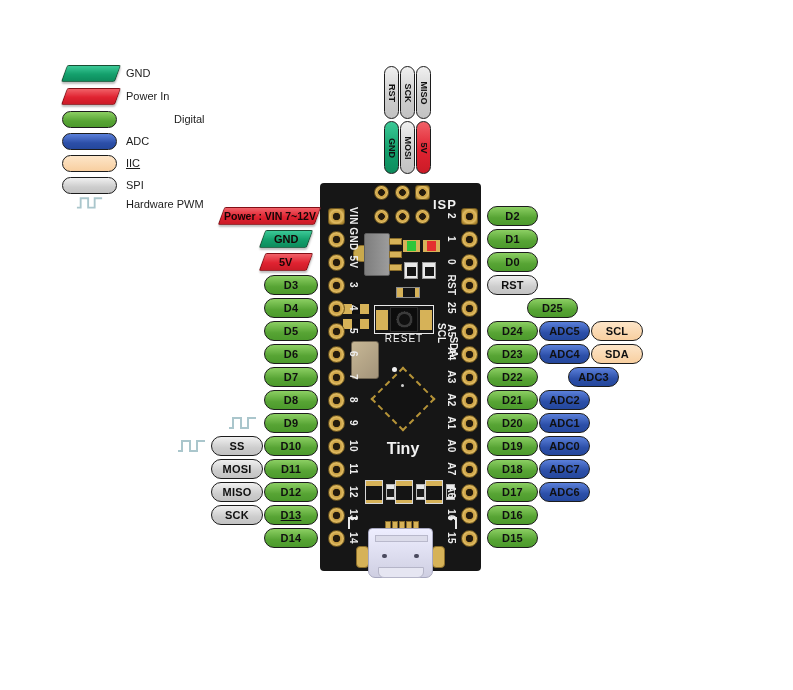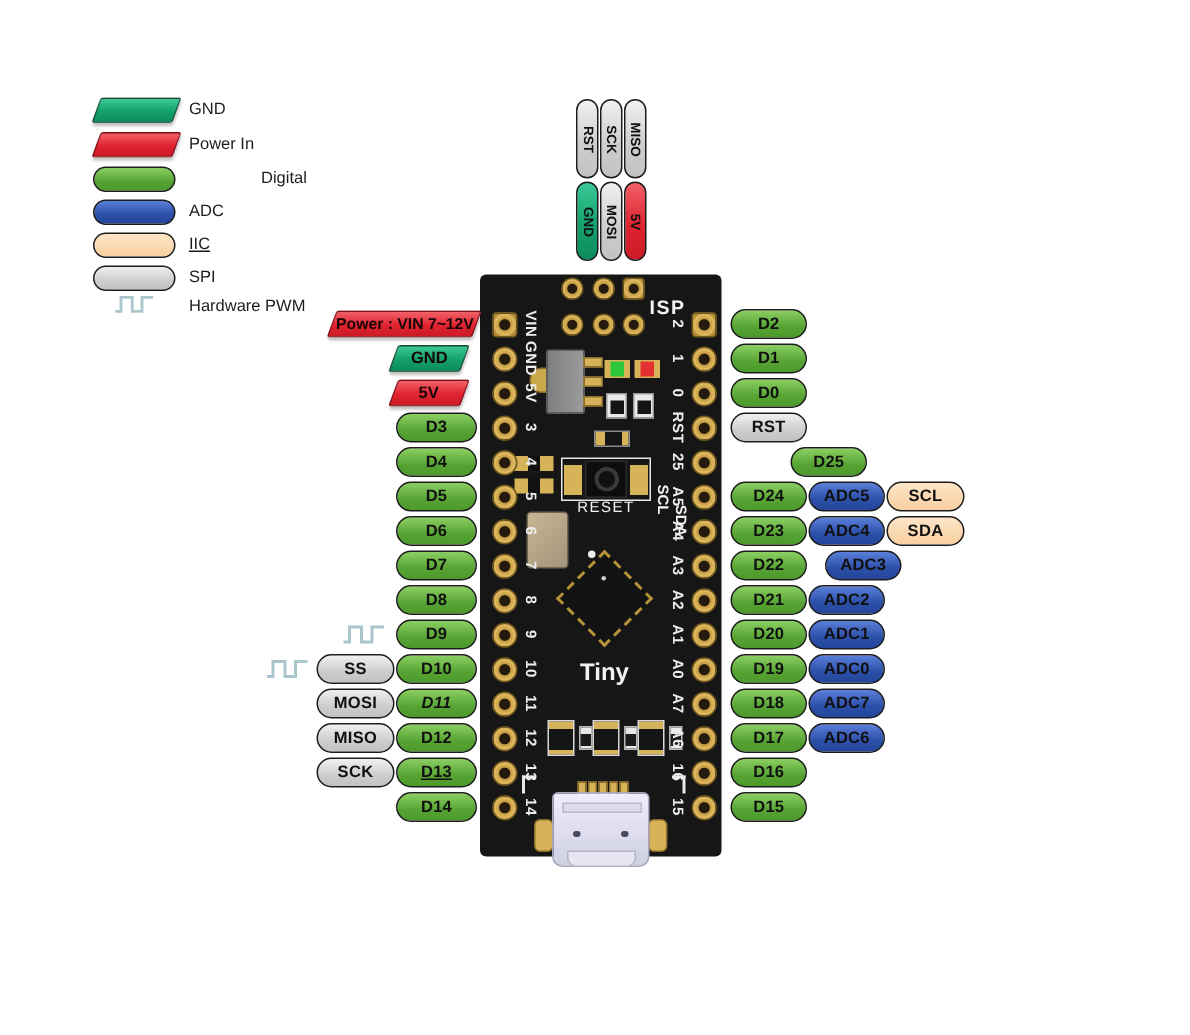--- a/index.html
+++ b/index.html
@@ -230,40 +230,40 @@
     <div class="pill t-digital" style="left: 264px; top: 390px; width: 54px;">D8</div>
     <div class="pill t-digital" style="left: 264px; top: 413px; width: 54px;">D9</div>
     <div class="pwm" style="left: 228px; top: 415px; width: 30px; height: 15px;"><svg width="30" height="15" viewBox="0 0 30 15">
     <polyline points="1,13 5,13 5,3 13,3 13,13 20,13 20,3 28,3" fill="none" stroke="#aac6cc" stroke-width="2"></polyline>
       </svg></div>
     <div class="pill t-digital" style="left: 264px; top: 436px; width: 54px;">D10</div>
     <div class="pill t-spi" style="left: 211px; top: 436px; width: 52px;">SS</div>
     <div class="pwm" style="left: 177px; top: 438px; width: 30px; height: 15px;"><svg width="30" height="15" viewBox="0 0 30 15">
     <polyline points="1,13 5,13 5,3 13,3 13,13 20,13 20,3 28,3" fill="none" stroke="#aac6cc" stroke-width="2"></polyline>
       </svg></div>
-    <div class="pill t-digital" style="left: 264px; top: 459px; width: 54px; font-style: italic;">D11</div>
+    <div class="pill t-digital" style="left: 264px; top: 459px; width: 54px;">D11</div>
     <div class="pill t-spi" style="left: 211px; top: 459px; width: 52px;">MOSI</div>
     <div class="pill t-digital" style="left: 264px; top: 482px; width: 54px;">D12</div>
     <div class="pill t-spi" style="left: 211px; top: 482px; width: 52px;">MISO</div>
     <div class="pill t-digital" style="left: 264px; top: 505px; width: 54px; text-decoration: underline;">D13</div>
     <div class="pill t-spi" style="left: 211px; top: 505px; width: 52px;">SCK</div>
     <div class="pill t-digital" style="left: 264px; top: 528px; width: 54px;">D14</div>
     <div class="pill t-digital" style="left: 487px; top: 206px; width: 51px;">D2</div>
     <div class="pill t-digital" style="left: 487px; top: 229px; width: 51px;">D1</div>
     <div class="pill t-digital" style="left: 487px; top: 252px; width: 51px;">D0</div>
     <div class="pill t-spi" style="left: 487px; top: 275px; width: 51px;">RST</div>
     <div class="pill t-digital" style="left: 487px; top: 298px; width: 51px; margin-left: 40px;">D25</div>
     <div class="pill t-digital" style="left: 487px; top: 321px; width: 51px;">D24</div>
     <div class="pill t-adc" style="left: 539px; top: 321px; width: 51px;">ADC5</div>
     <div class="pill t-iic" style="left: 591px; top: 321px; width: 52px;">SCL</div>
     <div class="pill t-digital" style="left: 487px; top: 344px; width: 51px;">D23</div>
     <div class="pill t-adc" style="left: 539px; top: 344px; width: 51px;">ADC4</div>
     <div class="pill t-iic" style="left: 591px; top: 344px; width: 52px;">SDA</div>
     <div class="pill t-digital" style="left: 487px; top: 367px; width: 51px;">D22</div>
-    <div class="pill t-adc" style="left: 550px; top: 367px; width: 51px;">ADC3</div>
+    <div class="pill t-adc" style="left: 568px; top: 367px; width: 51px;">ADC3</div>
     <div class="pill t-digital" style="left: 487px; top: 390px; width: 51px;">D21</div>
     <div class="pill t-adc" style="left: 539px; top: 390px; width: 51px;">ADC2</div>
     <div class="pill t-digital" style="left: 487px; top: 413px; width: 51px;">D20</div>
     <div class="pill t-adc" style="left: 539px; top: 413px; width: 51px;">ADC1</div>
     <div class="pill t-digital" style="left: 487px; top: 436px; width: 51px;">D19</div>
     <div class="pill t-adc" style="left: 539px; top: 436px; width: 51px;">ADC0</div>
     <div class="pill t-digital" style="left: 487px; top: 459px; width: 51px;">D18</div>
     <div class="pill t-adc" style="left: 539px; top: 459px; width: 51px;">ADC7</div>
     <div class="pill t-digital" style="left: 487px; top: 482px; width: 51px;">D17</div>
     <div class="pill t-adc" style="left: 539px; top: 482px; width: 51px;">ADC6</div>

